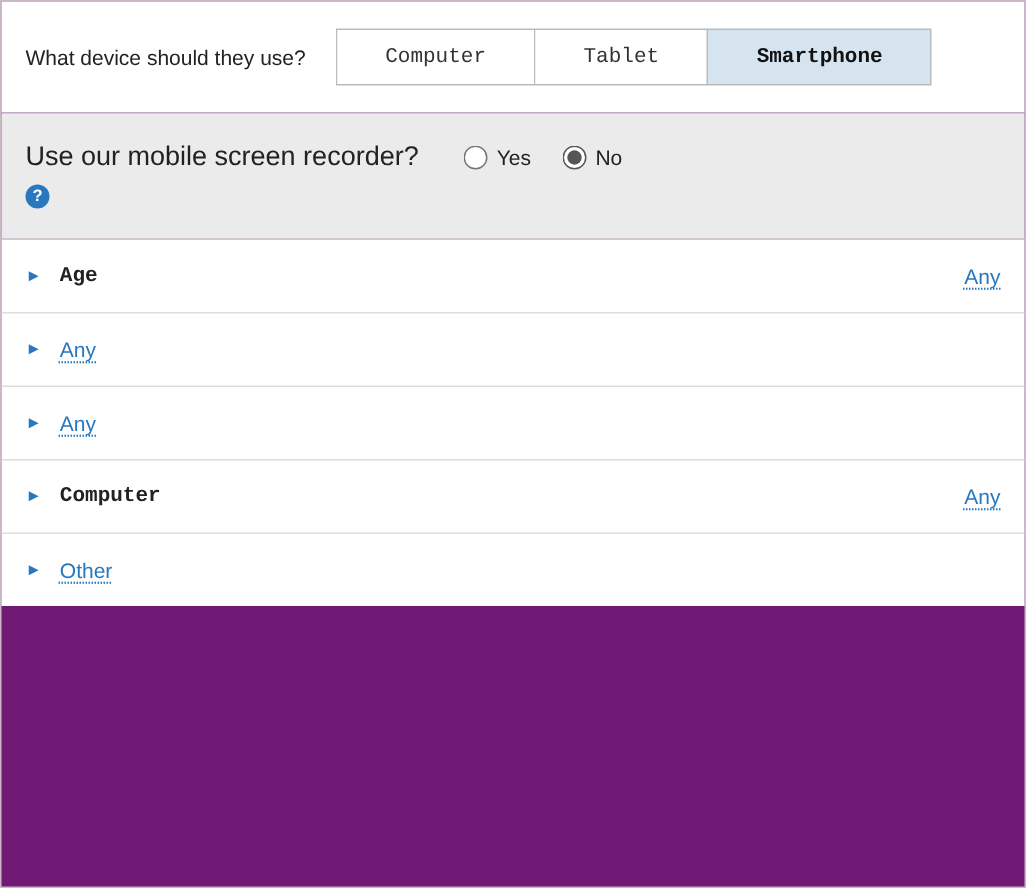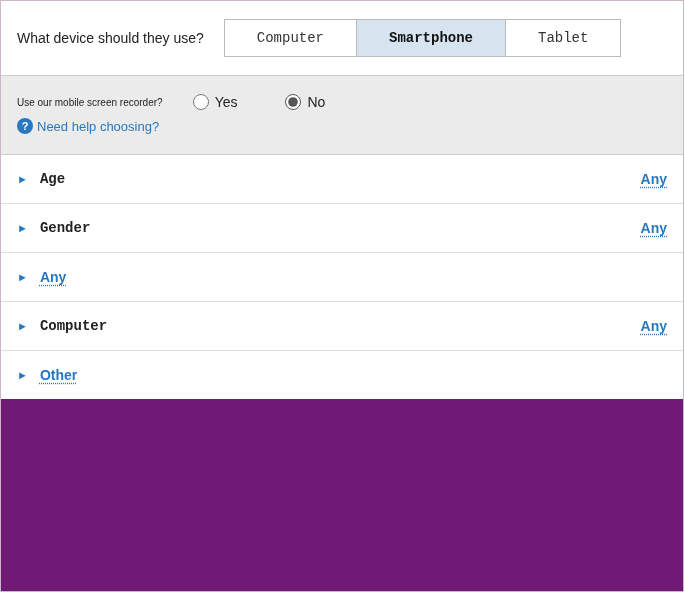--- a/index.html
+++ b/index.html
@@ -75,29 +75,29 @@
     }
 
     .recorder-row {
       display: flex;
       align-items: center;
       gap: 0;
       margin-bottom: 8px;
     }
 
     .recorder-question {
-      font-size: 10px;
+      font-size: 18px;
       color: #222;
       margin-right: 30px;
     }
 
     .radio-group {
       display: flex;
       align-items: flex-start;
-      gap: 48px;
+      gap: 21px;
     }
 
     .radio-label {
       display: flex;
       align-items: center;
       gap: 6px;
       cursor: pointer;
       font-size: 14px;
       color: #222;
     }
@@ -164,34 +164,33 @@
       flex: 1;
       font-family: Liberation Mono, monospace;
     }
 
     .filter-value {
       color: #2878c0;
       font-size: 14px;
       text-decoration: underline dotted #2878c0;
       text-underline-offset: 3px;
       cursor: pointer;
-      font-weight: bold;
     }
   </style>
 </head>
 <body>
 
 <div class="outer-container">
 
   <div class="device-section">
     <span class="device-question">What device should they use?</span>
     <div class="device-tabs">
       <button class="device-tab">Computer</button>
+      <button class="device-tab">Tablet</button>
       <button class="device-tab active">Smartphone</button>
-      <button class="device-tab">Tablet</button>
     </div>
   </div>
 
   <div class="divider"></div>
 
   <div class="recorder-section">
     <div class="recorder-row">
       <span class="recorder-question">Use our mobile screen recorder?</span>
       <div class="radio-group">
         <label class="radio-label">
@@ -199,35 +198,33 @@
           <span>Yes</span>
         </label>
         <label class="radio-label">
           <input type="radio" name="recorder" checked="" style="">
           <span>No</span>
         </label>
       </div>
     </div>
     <a class="help-link">
       <span class="help-icon">?</span>
-      <span>Need help choosing?</span>
     </a>
   </div>
 
   <div class="filters-container">
 
     <div class="filter-row">
       <span class="filter-arrow">►</span>
       <span class="filter-label">Age</span>
       <span class="filter-value">Any</span>
     </div>
 
     <div class="filter-row">
       <span class="filter-arrow">►</span>
-      <span class="filter-label">Gender</span>
       <span class="filter-value">Any</span>
     </div>
 
     <div class="filter-row">
       <span class="filter-arrow">►</span>
       <span class="filter-value">Any</span>
     </div>
 
     <div class="filter-row">
       <span class="filter-arrow">►</span>

